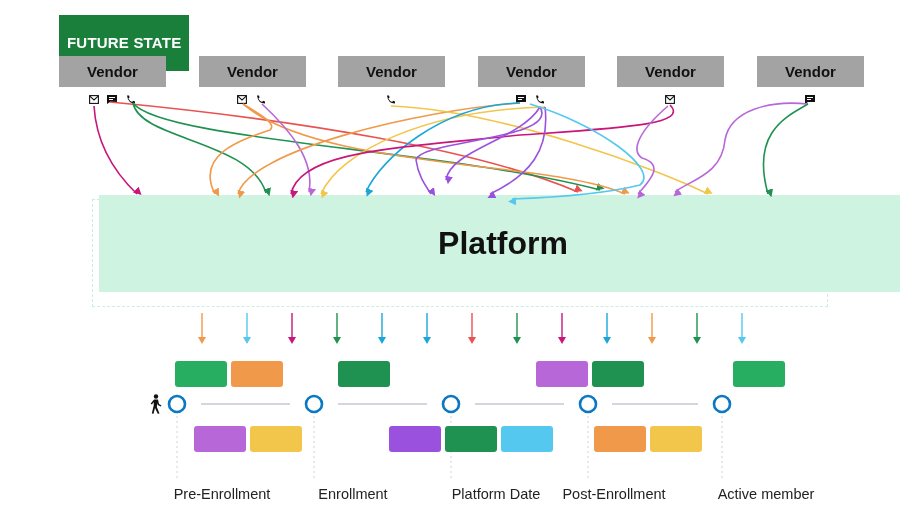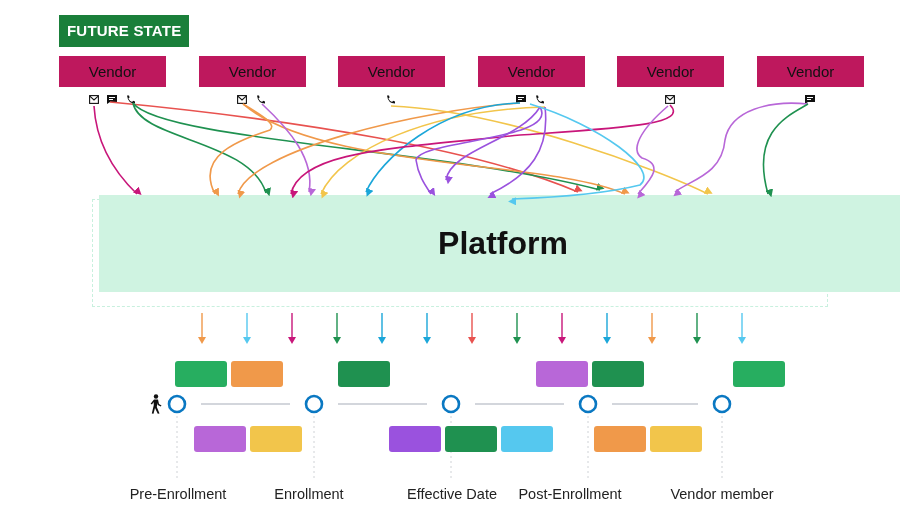--- a/index.html
+++ b/index.html
@@ -1,23 +1,23 @@
 <!DOCTYPE html>
 <html><head>
 <meta charset="utf-8">
 <style>
   html, body { margin: 0; padding: 0; background: #ffffff; }
   body { width: 900px; height: 522px; position: relative; overflow: hidden; font-family: "Liberation Sans", sans-serif; }
-  .badge { position: absolute; left: 59px; top: 15px; height: 24px; padding: 4px 8px; background: #1a7f3a; color: #fff; font-weight: bold; font-size: 15px; line-height: 24px; letter-spacing: 0.2px; }
-  .vendor { position: absolute; top: 56px; width: 107px; height: 31px; background: #be185d; display: flex; align-items: center; justify-content: center; font-weight: normal; font-size: 15px; color: #111; }
+  .badge { position: absolute; left: 59px; top: 15px; height: 24px; padding: 16px 8px; background: #1a7f3a; color: #fff; font-weight: bold; font-size: 15px; line-height: 24px; letter-spacing: 0.2px; }
+  .vendor { position: absolute; top: 56px; width: 107px; height: 31px; background: #a3a3a3; display: flex; align-items: center; justify-content: center; font-weight: bold; font-size: 15px; color: #111; }
   .vicon { position: absolute; width: 10px; height: 9px; }
   .platform-outer { position: absolute; left: 92px; top: 199px; width: 736px; height: 108px; border: 1px dashed #c8f0de; box-sizing: border-box; }
   .platform { position: absolute; left: 99px; top: 195px; width: 808px; height: 97px; background: #cff3e1; display: flex; align-items: center; justify-content: center; font-weight: bold; font-size: 32px; color: #111; }
   .block { position: absolute; width: 52px; height: 26px; border-radius: 3px; }
-  .label { position: absolute; top: 486px; font-size: 14.5px; color: #222; white-space: nowrap; transform: translateX(-50%); }
+  .label { position: absolute; top: 486px; font-size: 14.5px; color: #222; white-space: nowrap; transform: translateX(-50%); margin-left: 44px; }
   svg.overlay { position: absolute; left: 0; top: 0; }
 </style>
 </head>
 <body>
 
 <div class="badge">FUTURE STATE</div>
 
 <div class="vendor" style="left:59px">Vendor</div>
 <div class="vendor" style="left:199px">Vendor</div>
 <div class="vendor" style="left:338px">Vendor</div>
@@ -194,15 +194,15 @@
     <div class="block" style="left: 501px; top: 426px; background: rgb(85, 200, 239);"></div>
     <div class="block" style="left: 536px; top: 361px; background: rgb(184, 103, 216);"></div>
     <div class="block" style="left: 592px; top: 361px; background: rgb(31, 145, 80);"></div>
     <div class="block" style="left: 594px; top: 426px; background: rgb(240, 153, 74);"></div>
     <div class="block" style="left: 650px; top: 426px; background: rgb(242, 197, 75);"></div>
     <div class="block" style="left: 733px; top: 361px; background: rgb(39, 174, 96);"></div>
   </div>
 
 <div class="label" style="left:178px">Pre-Enrollment</div>
 <div class="label" style="left:309px">Enrollment</div>
-<div class="label" style="left:452px">Effective Date</div>
+<div class="label" style="left:452px">Platform Date</div>
 <div class="label" style="left:570px">Post-Enrollment</div>
-<div class="label" style="left:722px">Vendor member</div>
+<div class="label" style="left:722px">Active member</div>
 
 </body></html>

